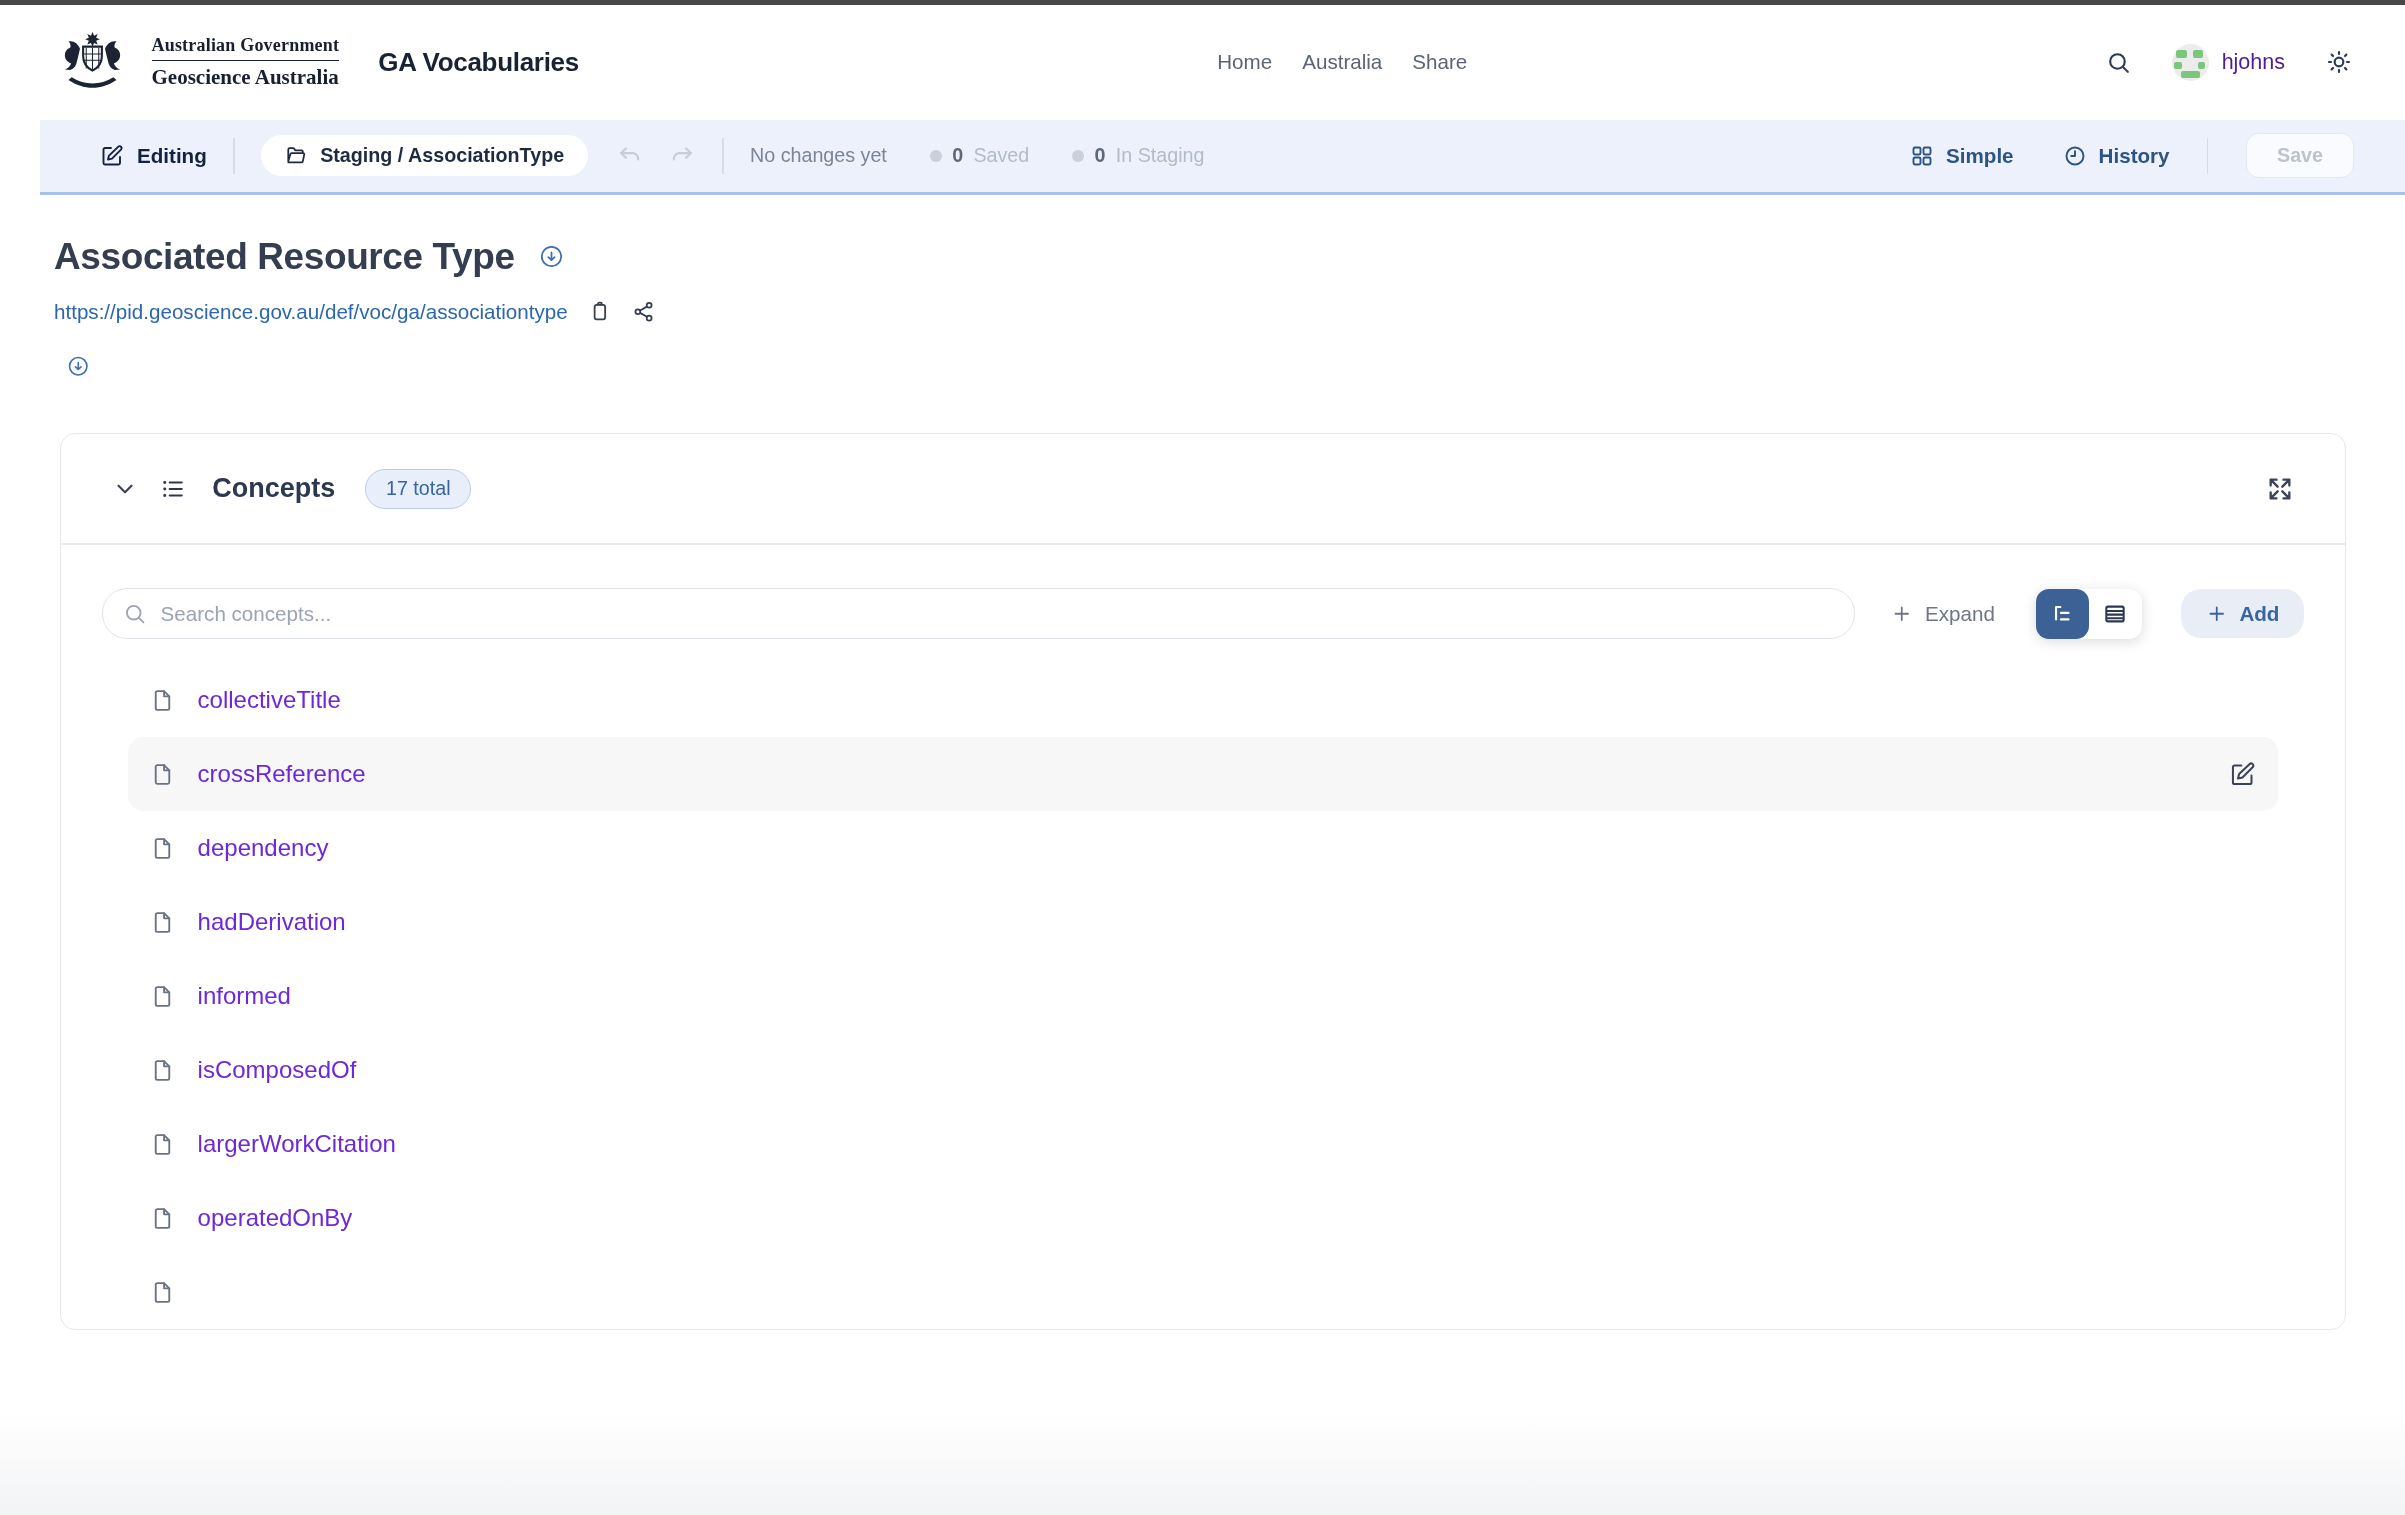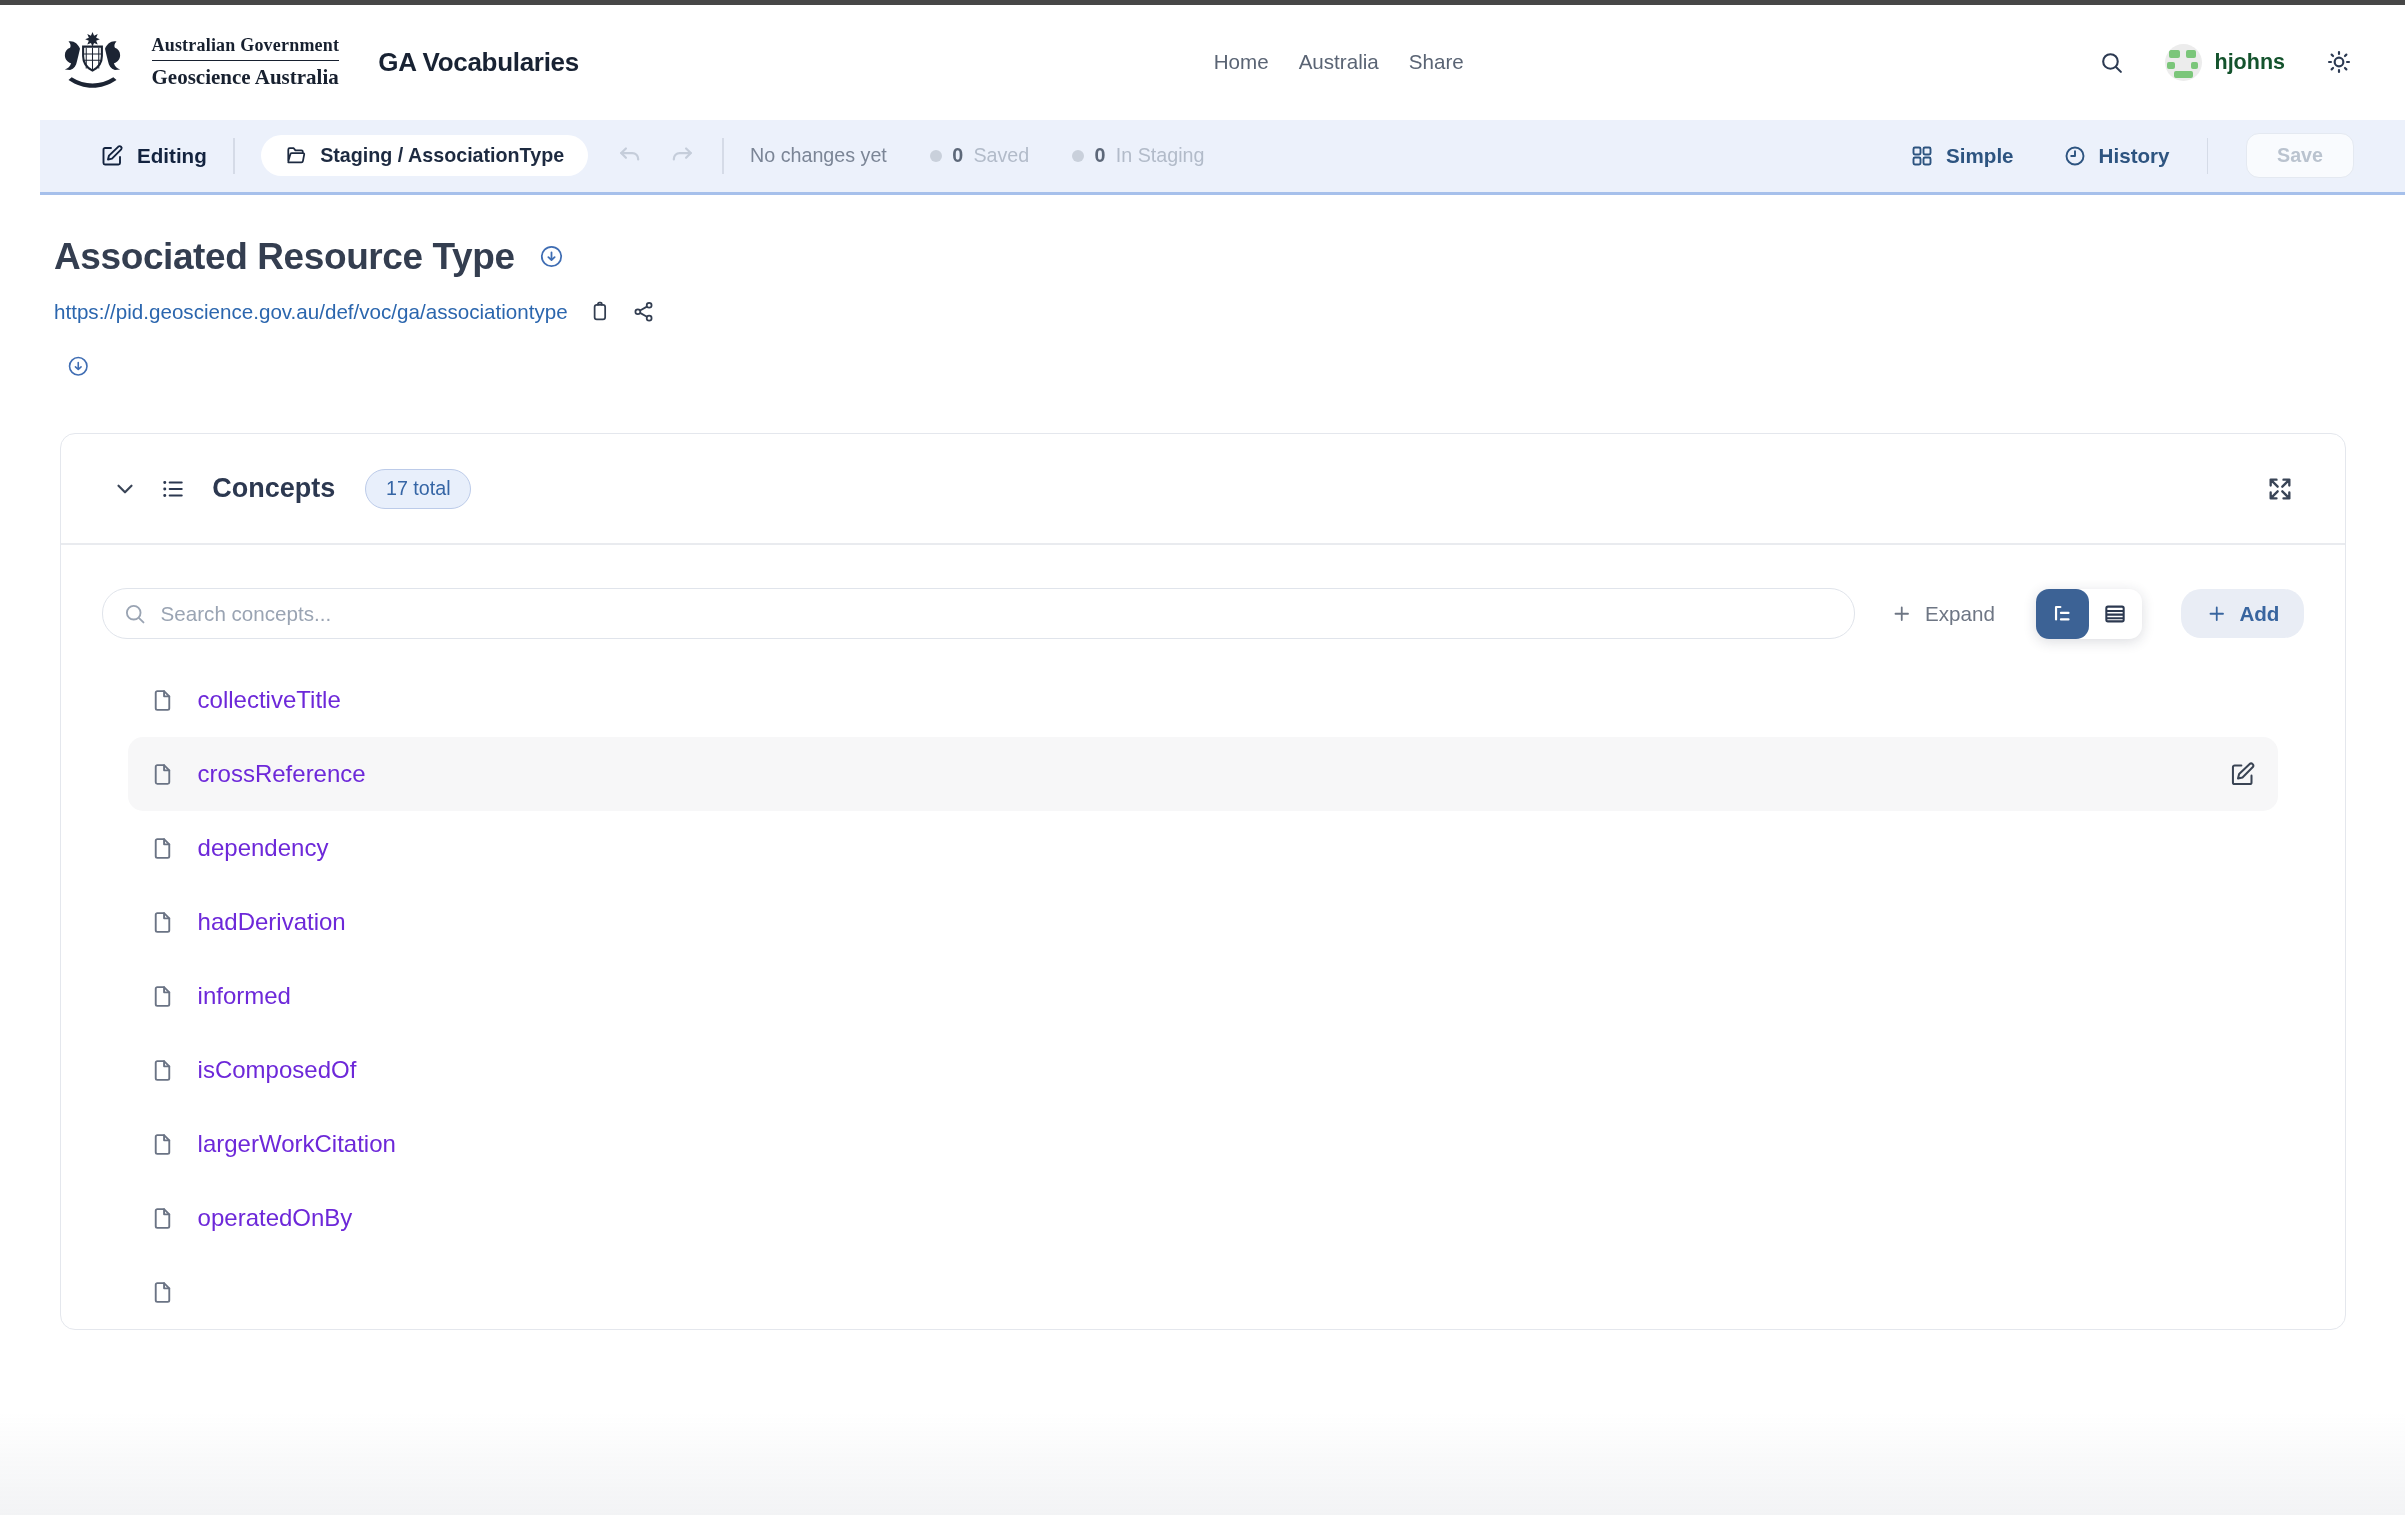--- a/index.html
+++ b/index.html
@@ -21,21 +21,21 @@
   .nav-right { display:flex; align-items:center; gap:41px; }
   .icon-btn { display:flex; align-items:center; justify-content:center; color:#2c3a52; cursor:pointer; background:none; border:none; }
   .user-chip { display:flex; align-items:center; gap:13px; cursor:pointer; }
   .avatar { width:37px; height:37px; border-radius:50%; background:#ececec; position:relative; overflow:hidden; }
   .avatar div { position:absolute; background:#7bc67a; border-radius:1.9px; }
   .av1 { left:4.7px;  top:6.6px;  width:10.3px; height:7.5px; }
   .av2 { left:21.5px; top:6.6px;  width:10.3px; height:7.5px; }
   .av3 { left:2.8px;  top:18px; width:7.5px;  height:7.5px; }
   .av4 { left:26px; top:18px; width:7.5px;  height:7.5px; }
   .av5 { left:9.4px; top:27px; width:19px; height:7.5px; }
-  .user-name { font-size:21.5px; font-weight:700; color:#14532d; }
+  .user-name { font-size:21.5px; font-weight:400; color:#4c1d95; }
 
   
   .toolbar { height:75px; background:#ecf1fb; border-bottom:3.7px solid #a6c0eb;
     display:flex; align-items:center; padding:0 52px 0 60px;margin-left:40px; }
   .mode { display:flex; align-items:center; gap:13px; color:#13233f; font-weight:700; font-size:20.6px; }
   .tb-divider { width:1.9px; height:36px; background:#d5dbe7; margin:0 26px; }
   .staging-pill { background:#fff; border-radius:936px; height:41px; padding:0 24px;
     display:flex; align-items:center; gap:13px; font-weight:600; color:#1d2a40; font-size:19.7px; cursor:pointer; }
   .history-btns { display:flex; align-items:center; gap:24px; margin-left:28px; color:#c5cdda; }
   .status-msg { color:#7b8596; font-size:19.7px; }

